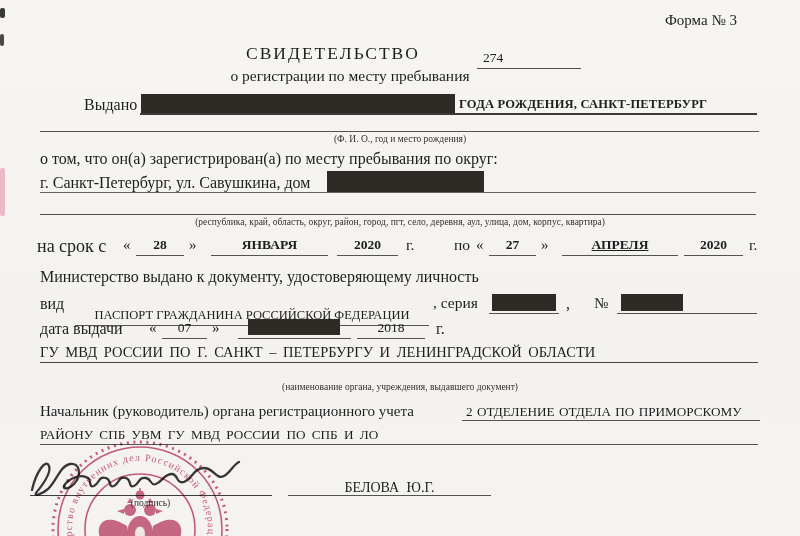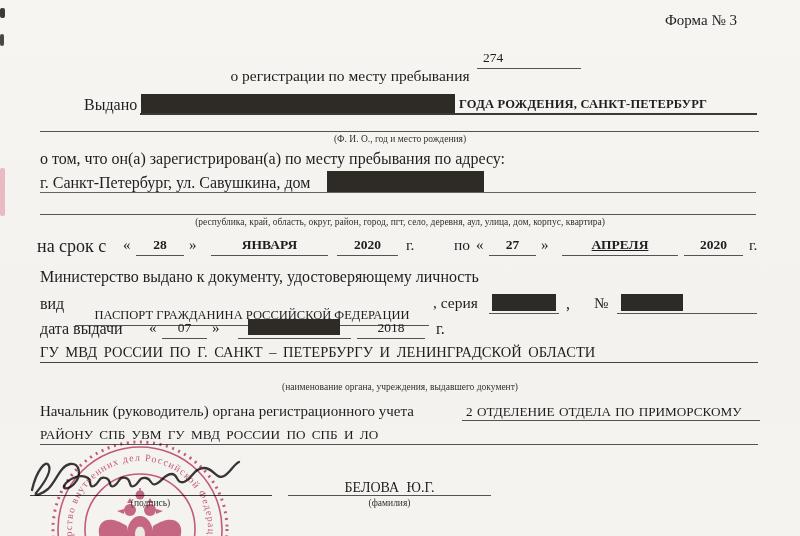--- a/index.html
+++ b/index.html
@@ -29,31 +29,32 @@
 </head>
 <body>
 
 <div class="page">
 
   <div class="artifact" style="left:0;top:8px;width:5px;height:10px;background:#3a3a38;"></div>
   <div class="artifact" style="left:0;top:34px;width:4px;height:12px;background:#4a4846;"></div>
   <div class="artifact" style="left:0;top:168px;width:5px;height:48px;background:rgba(222,130,150,.5);"></div>
 
   <div class="abs" style="left:665px;top:11px;font-size:15px;">Форма № 3</div>
+  <div class="abs" style="left:246px;top:43px;font-size:17.5px;letter-spacing:2px;">СВИДЕТЕЛЬСТВО</div>
   <div class="cell" style="left:477px;top:47px;width:98px;height:21px;line-height:21px;text-align:left;padding-left:6px;border-bottom-width:1.5px;">274</div>
   <div class="abs" style="left:183px;top:67px;width:334px;text-align:center;font-size:15.5px;">о регистрации по месту пребывания</div>
 
   <div class="abs body-txt" style="left:84px;top:95px;">Выдано</div>
   <div class="bar" style="left:141px;top:94px;width:314px;height:20px;"></div>
   <div class="abs bold-caps" style="left:459px;top:97px;">ГОДА РОЖДЕНИЯ, САНКТ-ПЕТЕРБУРГ</div>
   <div class="rule thick" style="left:140px;top:113px;width:617px;"></div>
   <div class="rule" style="left:40px;top:131px;width:719px;"></div>
   <div class="caption" style="left:190px;top:134px;width:420px;">(Ф. И. О., год и место рождения)</div>
 
-  <div class="abs body-txt" style="left:40px;top:149px;">о том, что он(а) зарегистрирован(а) по месту пребывания по адресу:</div>
+  <div class="abs body-txt" style="left:40px;top:149px;">о том, что он(а) зарегистрирован(а) по месту пребывания по округ:</div>
   <div class="abs body-txt" style="left:40px;top:173px;">г. Санкт-Петербург, ул. Савушкина, дом</div>
   <div class="bar" style="left:327px;top:171px;width:157px;height:21px;"></div>
   <div class="rule" style="left:40px;top:192px;width:716px;border-top-color:#66645f;"></div>
   <div class="rule" style="left:40px;top:214px;width:716px;"></div>
   <div class="caption" style="left:145px;top:217px;width:510px;">(республика, край, область, округ, район, город, пгт, село, деревня, аул, улица, дом, корпус, квартира)</div>
 
   <div class="abs" style="left:37px;top:236px;font-size:18px;">на срок с</div>
   <div class="abs" style="left:123px;top:236px;font-size:15px;">«</div>
   <div class="cell bold" style="left:136px;top:235px;width:48px;">28</div>
   <div class="abs" style="left:189px;top:236px;font-size:15px;">»</div>
@@ -99,21 +100,20 @@
   <div class="abs" style="left:40px;top:402px;font-size:15px;">Начальник (руководитель) органа регистрационного учета</div>
   <div class="abs" style="left:466px;top:404px;font-size:13.2px;word-spacing:1px;">2 ОТДЕЛЕНИЕ ОТДЕЛА ПО ПРИМОРСКОМУ</div>
   <div class="rule" style="left:462px;top:420px;width:298px;"></div>
   <div class="abs" style="left:40px;top:427px;font-size:13.2px;word-spacing:3px;">РАЙОНУ СПБ УВМ ГУ МВД РОССИИ ПО СПБ И ЛО</div>
   <div class="rule" style="left:40px;top:444px;width:718px;"></div>
 
   <div class="rule" style="left:30px;top:495px;width:242px;border-top-color:#3f3d3a;"></div>
   <div class="caption z4" style="left:98px;top:498px;width:105px;">(подпись)</div>
   <div class="abs z4" style="left:288px;top:480px;width:203px;text-align:center;font-size:14px;word-spacing:4px;">БЕЛОВА Ю.Г.</div>
   <div class="rule" style="left:288px;top:495px;width:203px;"></div>
-  <div class="caption" style="left:288px;top:498px;width:203px;">(фамилия)</div>
 
   <svg class="stamp-svg" width="190" height="190" viewBox="0 0 190 190">
     <g stroke="#c24970" fill="none">
       <circle cx="95" cy="95" r="87" stroke-width="3" stroke-dasharray="2 4.6"></circle>
       <circle cx="95" cy="95" r="82" stroke-width="1.6"></circle>
       <circle cx="95" cy="95" r="55" stroke-width="1.6"></circle>
     </g>
     <defs>
       <path id="ringPath" d="M 47,143 A 68,68 0 1 1 143,143 A 68,68 0 0 1 47,143"></path>
       <path id="numPath" d="M 45,126 A 59,59 0 0 0 145,126"></path>

